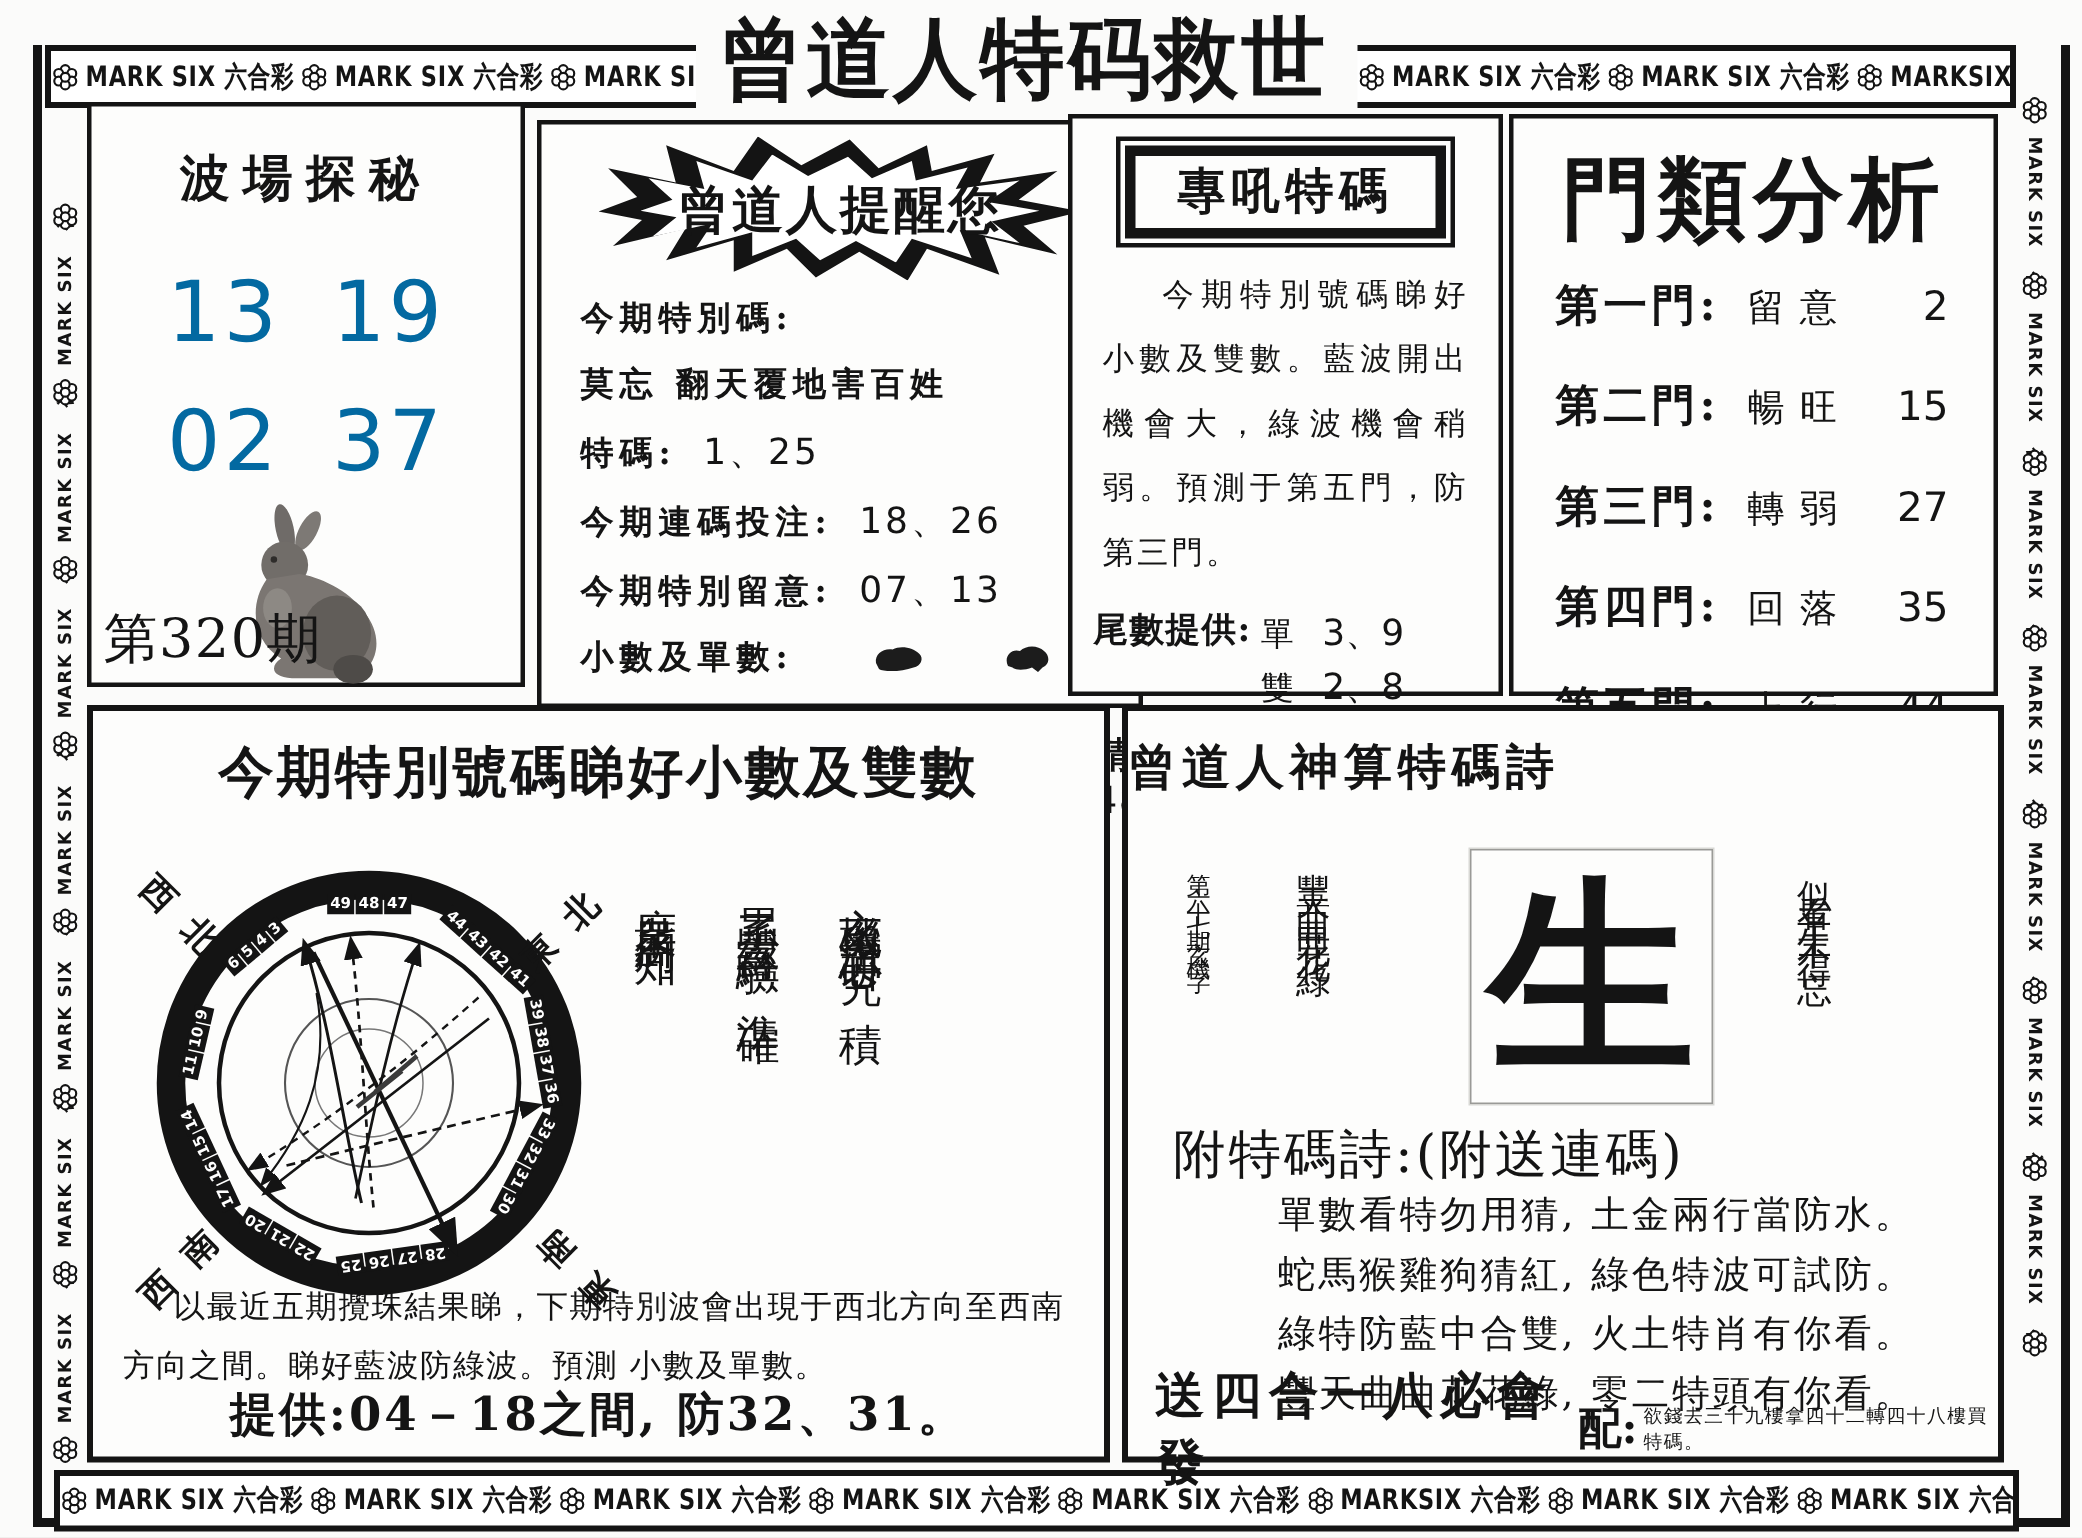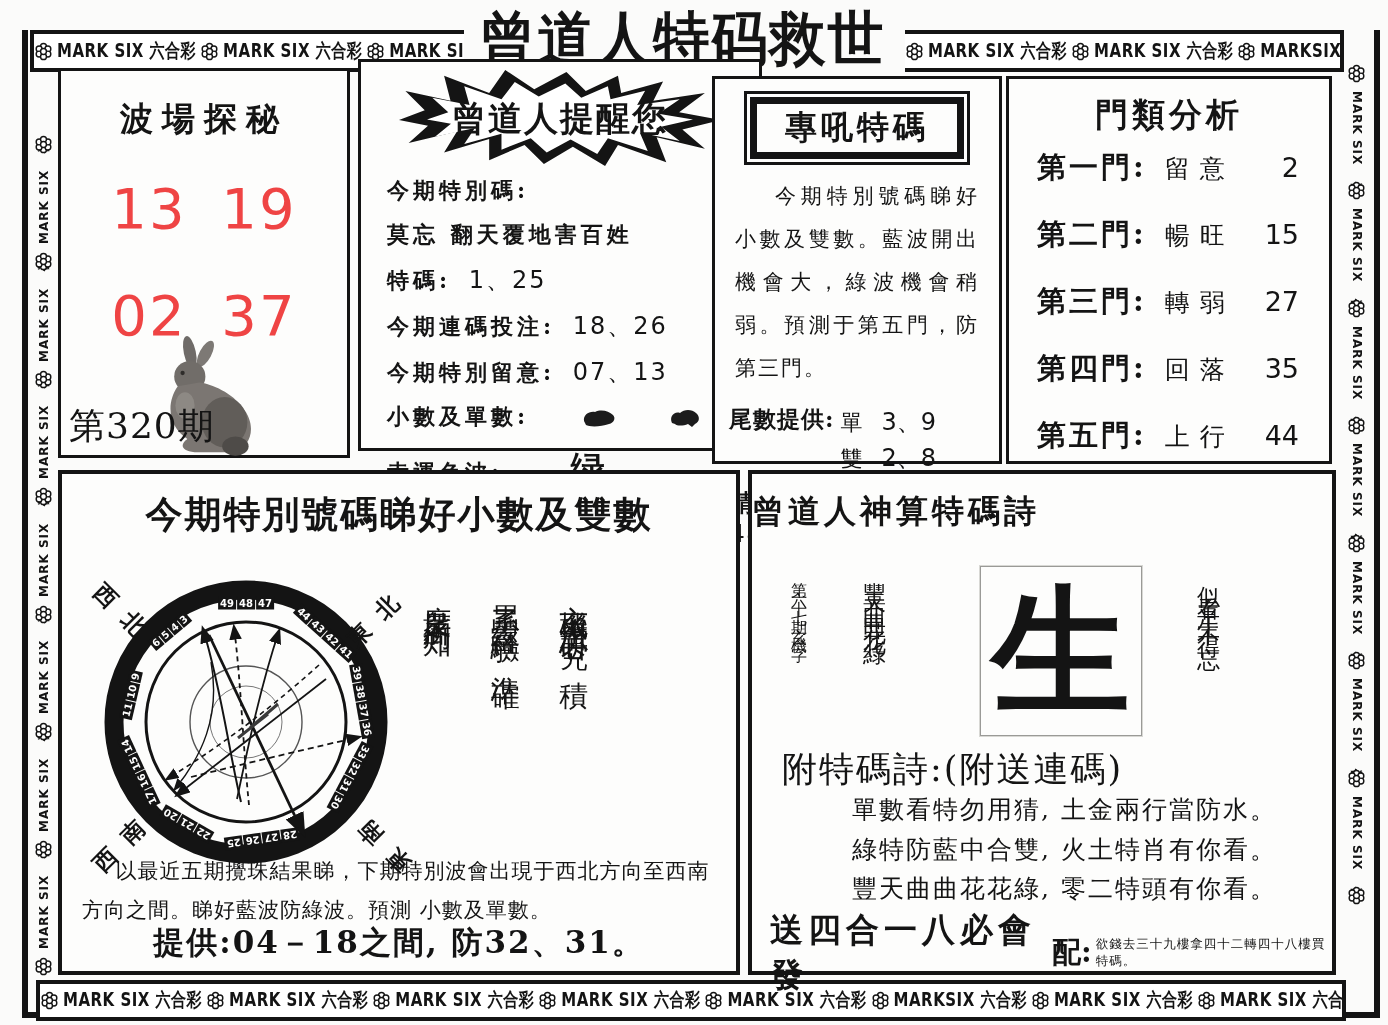--- a/index.html
+++ b/index.html
@@ -24,26 +24,26 @@
   .strip-right{left:1342px;top:64px;width:28px;height:912px;align-items:center;}
   
   .main-title{position:absolute;left:455px;top:4px;width:455px;margin:0;text-align:center;
       font-size:56px;font-weight:900;letter-spacing:2px;transform:scaleY(1.05);}
   
   .box{position:absolute;background:#fdfdfc;border:3px solid #141414;box-sizing:border-box;}
   
   .box-wave{left:58px;top:68px;width:292px;height:390px;}
   .box-wave h2{margin:26px 0 0;text-align:center;font-size:33px;letter-spacing:9px;font-weight:bold;}
   .wave-nums{margin:34px auto 0;width:220px;display:grid;grid-template-columns:1fr 1fr;
-      row-gap:42px;font-family:"DejaVu Sans","Liberation Sans",sans-serif;
-      font-size:56px;font-weight:400;color:#ef4444;text-align:center;letter-spacing:2px;}
+      row-gap:21px;font-family:"DejaVu Sans","Liberation Sans",sans-serif;
+      font-size:56px;font-weight:400;color:#0369a1;text-align:center;letter-spacing:2px;}
   .rabbit{position:absolute;left:88px;top:262px;}
   .issue{position:absolute;left:8px;bottom:4px;font-size:36px;letter-spacing:1px;}
   
-  .box-reminder{left:358px;top:59px;width:404px;height:392px;}
+  .box-reminder{left:358px;top:80px;width:404px;height:392px;}
   .burst-wrap{position:relative;width:322px;height:96px;margin:8px auto 4px;}
   .burst-outer,.burst-inner{position:absolute;clip-path:polygon(0% 52%,8% 42%,2% 22%,16% 32%,14% 6%,28% 24%,33% 0%,42% 20%,52% 2%,58% 22%,68% 6%,69% 24%,82% 12%,79% 32%,95% 24%,87% 44%,100% 52%,88% 62%,95% 82%,80% 70%,83% 96%,68% 78%,64% 100%,54% 80%,45% 98%,39% 78%,28% 94%,28% 72%,14% 86%,18% 64%,3% 76%,9% 58%);}
   .burst-outer{left:0;top:0;width:322px;height:96px;background:#141414;}
   .burst-inner{left:28px;top:12px;width:266px;height:72px;background:#fff;}
   .burst-title{position:absolute;left:0;top:26px;width:100%;text-align:center;
       font-size:34px;font-weight:900;letter-spacing:2px;}
   .rem-lines{padding:6px 0 0 26px;}
   .rem-line{margin-bottom:14px;font-size:22px;font-weight:bold;letter-spacing:4px;}
   .rem-line .val{font-family:"DejaVu Sans","Liberation Sans",sans-serif;font-weight:400;
       font-size:24px;letter-spacing:2px;margin-left:6px;text-align:right;}
@@ -59,21 +59,21 @@
       text-align:justify;text-indent:1.9em;}
   .tails{display:flex;margin:14px 0 0 14px;align-items:flex-start;}
   .tails .lab{font-size:23px;font-weight:900;letter-spacing:1px;}
   .tails .cols{margin-left:6px;font-size:22px;line-height:1.5;}
   .tails .num{font-family:"DejaVu Sans","Liberation Sans",sans-serif;font-size:24px;margin-left:12px;}
   .select-line{margin:10px 0 0 14px;font-size:24px;font-weight:900;letter-spacing:1px;}
   .select-line .num{font-family:"DejaVu Sans","Liberation Sans",sans-serif;font-weight:400;
       font-size:25px;margin-left:4px;letter-spacing:1px;}
   
   .box-cat{left:1006px;top:76px;width:326px;height:388px;}
-  .box-cat h2{margin:14px 0 10px;text-align:center;font-size:33px;font-weight:900;letter-spacing:4px;font-family:Liberation Mono, monospace;}
+  .box-cat h2{margin:14px 0 10px;text-align:center;font-size:60px;font-weight:900;letter-spacing:4px;font-family:Liberation Mono, monospace;}
   .cat-row{display:flex;align-items:baseline;padding:0 30px 0 28px;margin-bottom:27px;}
   .cat-row .lab{font-size:29px;font-weight:900;letter-spacing:3px;}
   .cat-row .status{flex:1;text-align:center;font-size:25px;letter-spacing:10px;}
   .cat-row .val{width:46px;text-align:right;font-family:"DejaVu Sans","Liberation Sans",sans-serif;
       font-size:27px;}
   
   .box-wheel{left:58px;top:470px;width:682px;height:505px;border-width:4px;}
   .box-wheel h2{margin:16px 0 0;text-align:center;font-size:37px;font-weight:900;letter-spacing:2px;}
   .wheel{position:absolute;left:28px;top:92px;width:312px;height:312px;}
   .wheel svg{position:absolute;left:0;top:0;}
@@ -685,20 +685,21 @@
     <h2>曾道人神算特碼詩</h2>
     <div class="pv pv-issue">第六十七期玄機字</div>
     <div class="pv pv-mystic">豐天曲曲花花綠</div>
     <div class="bigchar-box">
       <span class="bigchar">生</span>
     </div>
     <div class="pv pv-right">似看平生不得忘</div>
     <p class="poem-sub">附特碼詩:(附送連碼)</p>
     <div class="poem-lines">
       <div>單數看特勿用猜, 土金兩行當防水。</div>
+      <div>蛇馬猴雞狗猜紅, 綠色特波可試防。</div>
       <div>綠特防藍中合雙, 火土特肖有你看。</div>
       <div>豐天曲曲花花綠, 零二特頭有你看。</div>
     </div>
     <div class="poem-footer">
       <span class="main">送四合一八必會發</span>
       <span class="peilab">配:</span>
       <span class="note">欲錢去三十九樓拿四十二轉四十八樓買特碼。</span>
     </div>
   </section>
 </div>

